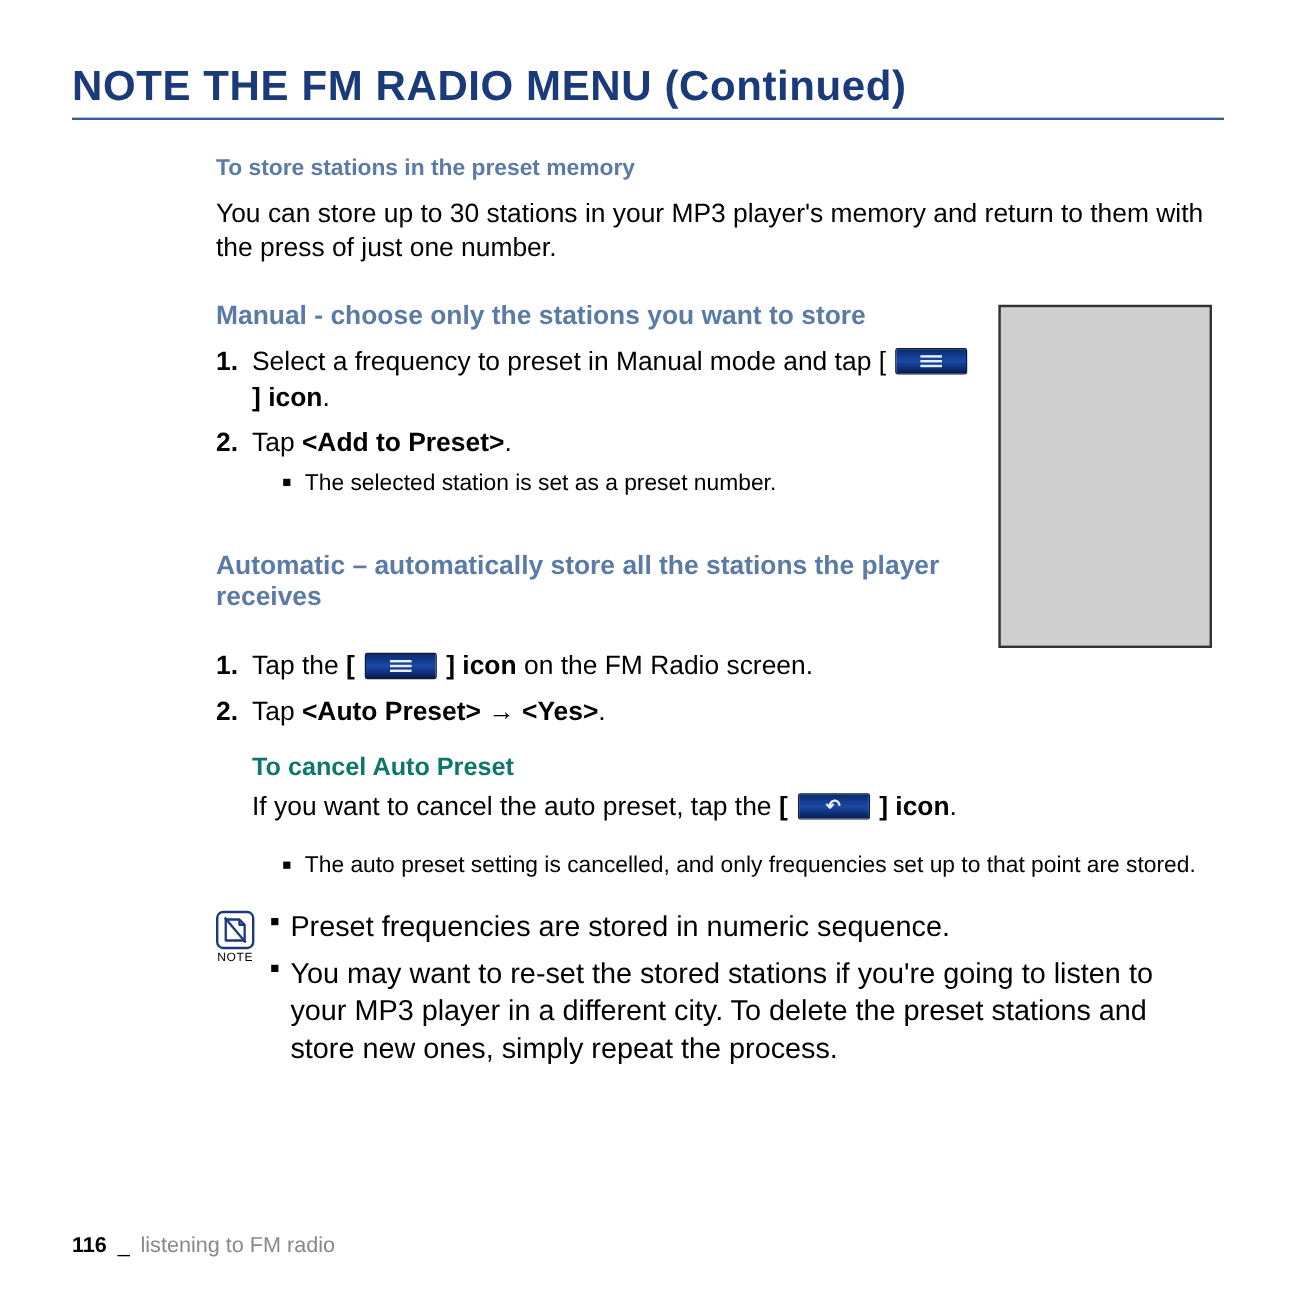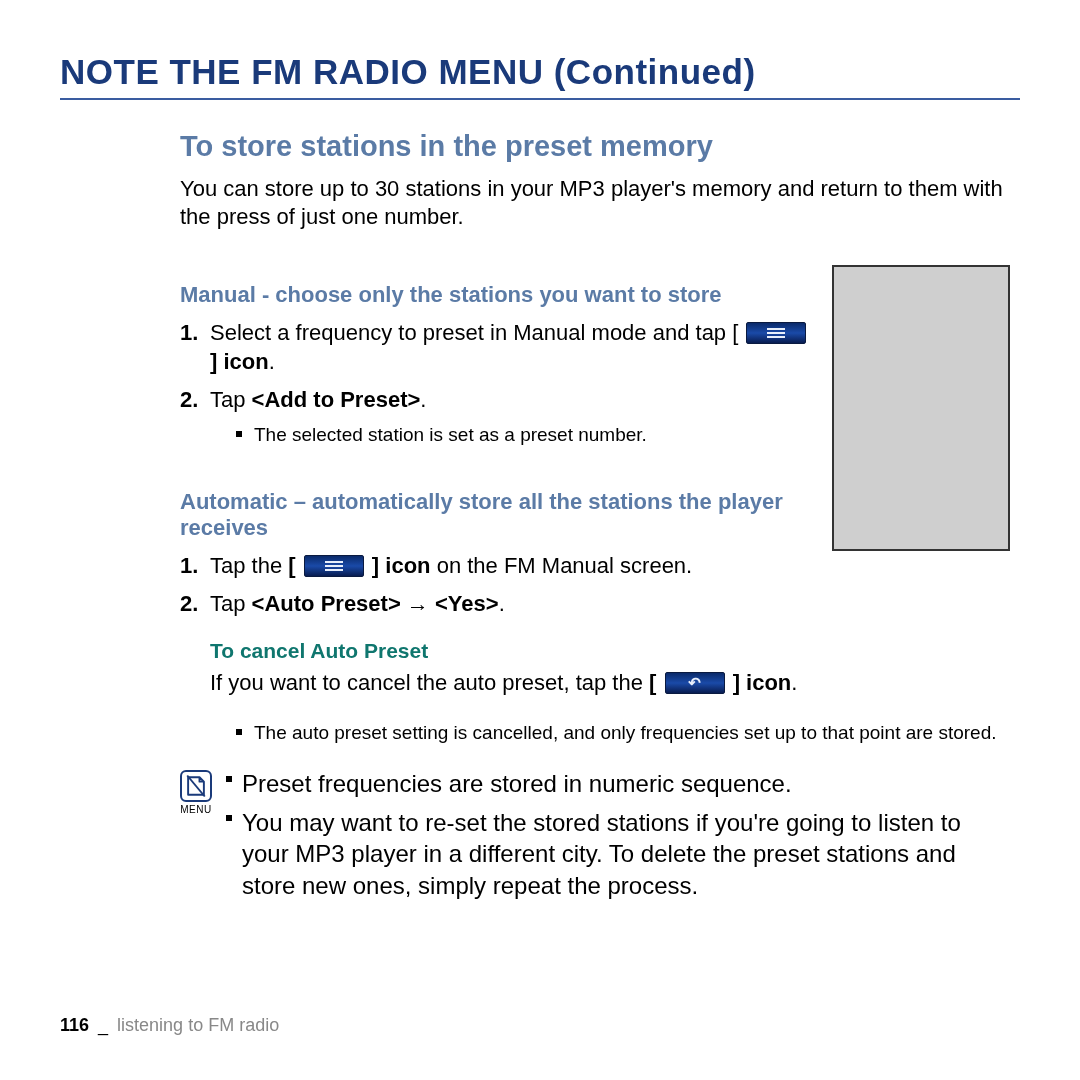--- a/index.html
+++ b/index.html
@@ -19,40 +19,40 @@
     padding-bottom: 6px;
     border-bottom: 2px solid #3a5ca0;
     margin-bottom: 30px;
   }
   .content {
     padding-left: 120px;
     padding-right: 10px;
     position: relative;
   }
   .section-heading {
-    font-size: 29px;
+    font-size: 19px;
     font-weight: bold;
     color: #5b7ba6;
     margin-bottom: 12px;
   }
   .intro {
     font-size: 22px;
     line-height: 1.28;
     margin-bottom: 30px;
   }
   .subheading {
     font-size: 22px;
     font-weight: bold;
     color: #5b7ba6;
     margin-bottom: 10px;
   }
   .two-col {
     display: flex;
     gap: 22px;
-    align-items: flex-end;
+    align-items: flex-start;
   }
   .two-col .left { flex: 1; }
   .screen-placeholder {
     width: 178px;
     height: 286px;
     background: #cfcfcf;
     border: 2px solid #333;
     flex-shrink: 0;
     margin-top: 4px;
   }
@@ -184,21 +184,21 @@
     position: absolute;
     left: 0;
     top: 8px;
     width: 6px;
     height: 6px;
     background: #000;
   }
   .footer {
     position: absolute;
     left: 60px;
-    bottom: 44px;
+    bottom: 32px;
     font-size: 18px;
     color: #333;
   }
   .footer .pg { font-weight: bold; color: #000; }
   .footer .sep { margin: 0 4px; color: #000; }
   .footer .sec { color: #888; }
   .gap-lg { height: 34px; }
 </style>
 </head>
 <body>
@@ -239,21 +239,21 @@
   </div>
 
   <ol class="numbered">
     <li>
       <span>Tap the </span><span class="bold">[</span>
       <span class="icon-btn"><span class="bars">
             <span></span>
             <span></span>
             <span></span>
           </span></span>
-      <span class="bold">] icon</span><span> on the FM Manual screen.</span>
+      <span class="bold">] icon</span><span> on the FM Radio screen.</span>
     </li>
     <li>
       <span>Tap </span><span class="bold">&lt;Auto Preset&gt; → &lt;Yes&gt;</span><span>.</span>
     </li>
   </ol>
 
   <h4 class="sub3">To cancel Auto Preset</h4>
   <p class="para">
     <span>If you want to cancel the auto preset, tap the </span><span class="bold">[</span>
     <span class="icon-btn"><span class="back-arrow">↶</span></span>
@@ -264,21 +264,21 @@
   </ul>
 
   <div class="note-block">
     <div class="note-icon-wrap">
       <div class="note-icon">
         <svg viewBox="0 0 32 32">
             <path d="M7 6 L20 6 L25 11 L25 26 L7 26 Z M20 6 L20 11 L25 11" fill="none" stroke="#1a3a7a" stroke-width="2.2" stroke-linejoin="round"></path>
             <path d="M6 4 L26 28" stroke="#1a3a7a" stroke-width="2.2"></path>
           </svg>
       </div>
-      <div class="note-label">MENU</div>
+      <div class="note-label">NOTE</div>
     </div>
     <ul class="note-list">
       <li>Preset frequencies are stored in numeric sequence.</li>
       <li>You may want to re-set the stored stations if you're going to listen to your MP3 player in a different city. To delete the preset stations and store new ones, simply repeat the process.</li>
     </ul>
   </div>
 
 </div>
 
 <div class="footer">

